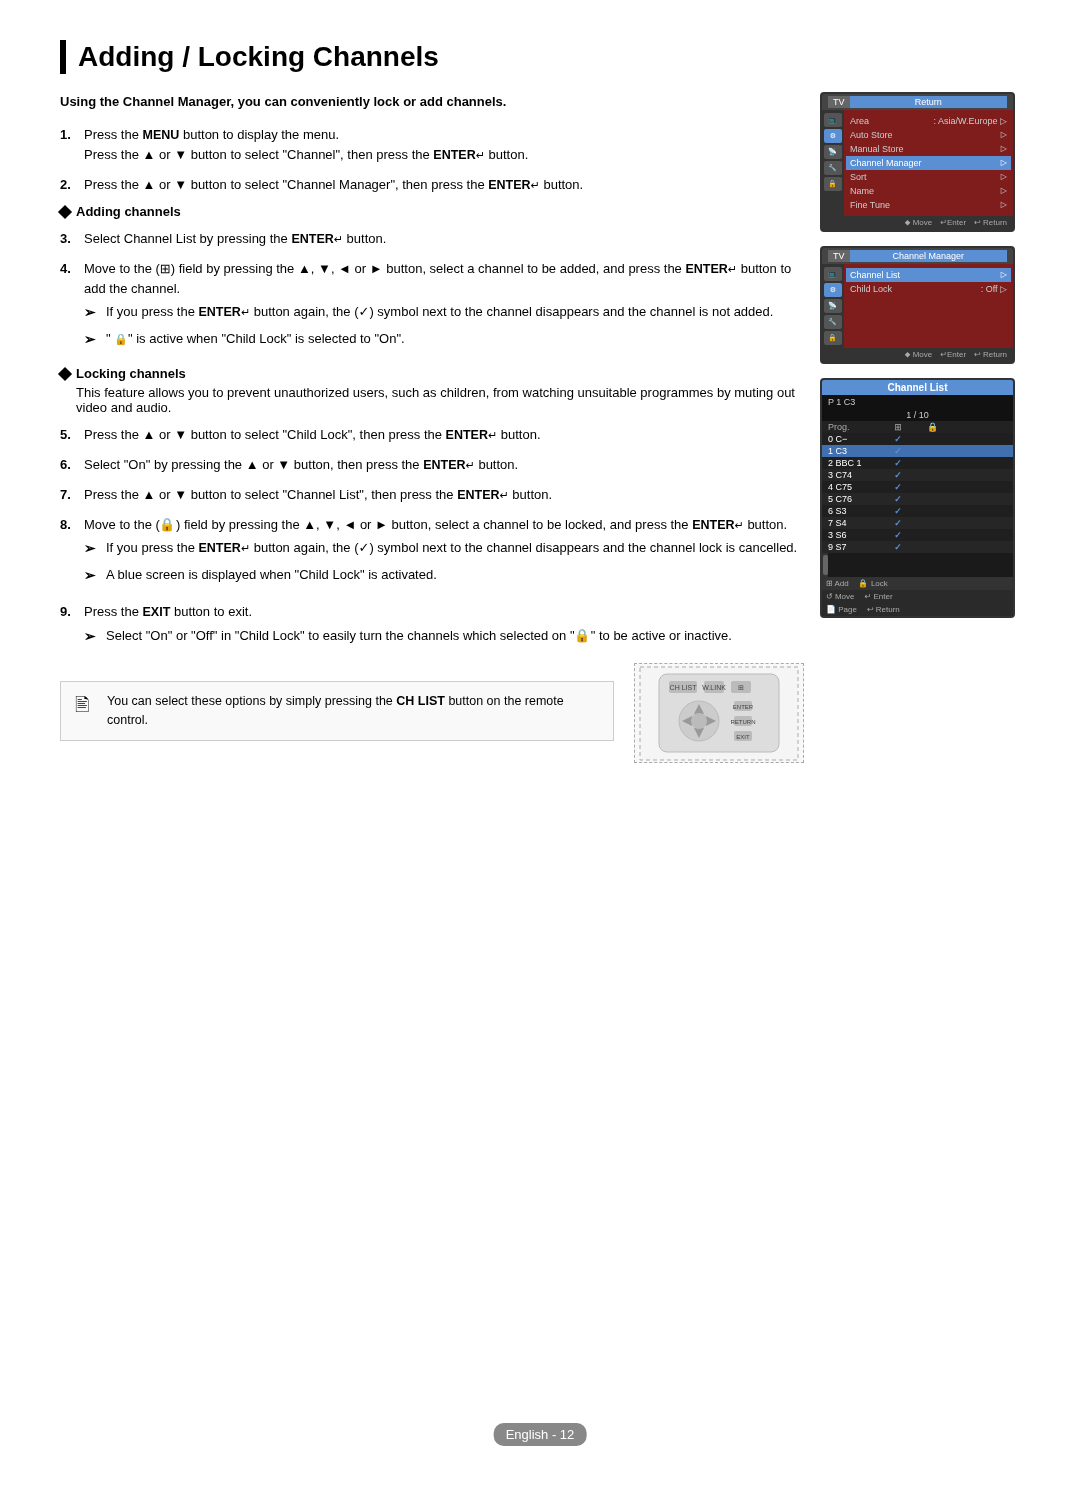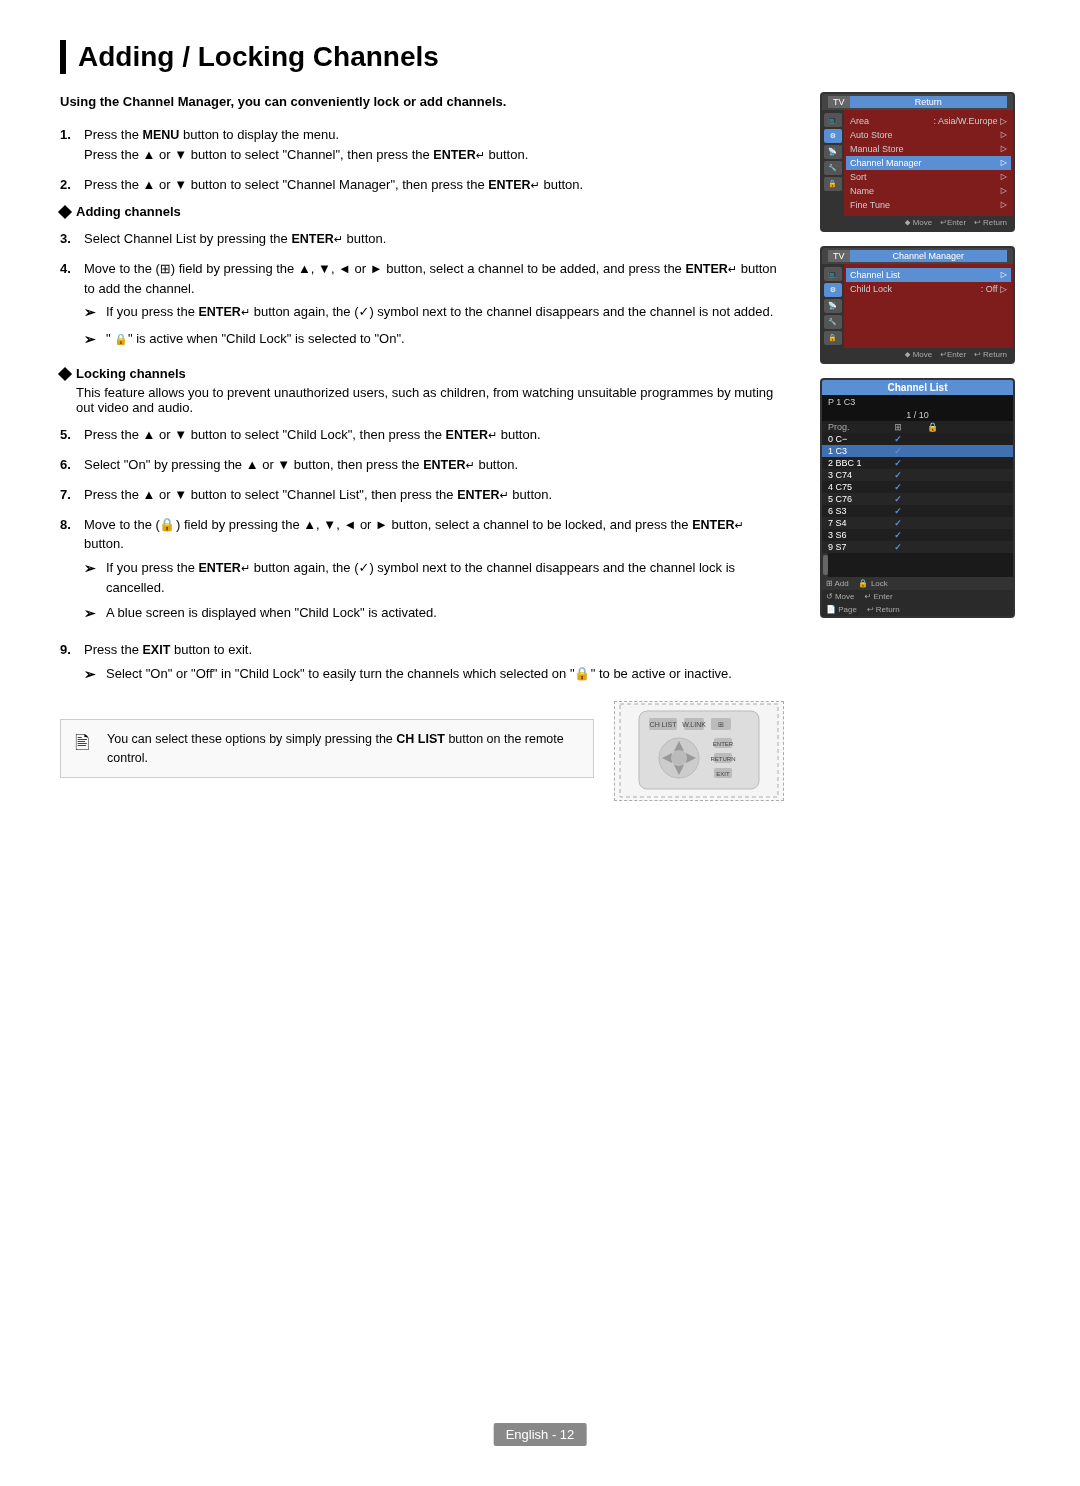--- a/index.html
+++ b/index.html
@@ -20,21 +20,21 @@
       font-weight: bold;
       border-left: 6px solid #000;
       padding-left: 12px;
       margin-bottom: 18px;
       line-height: 1.2;
     }
 
     
     .main-content {
       display: flex;
-      gap: 36px;
+      gap: 16px;
     }
 
     .left-col {
       flex: 1;
       min-width: 0;
     }
 
     .right-col {
       width: 200px;
       flex-shrink: 0;
@@ -133,21 +133,21 @@
 
     
     .page-number {
       text-align: center;
       margin-top: 30px;
       background: #888;
       color: #fff;
       display: inline-block;
       padding: 4px 12px;
       font-size: 13px;
-      border-radius: 2px;
+      border-radius: 10px;
       position: absolute;
       bottom: 40px;
       left: 50%;
       transform: translateX(-50%);
     }
 
     
     .tv-screen {
       width: 195px;
       background: #222;

